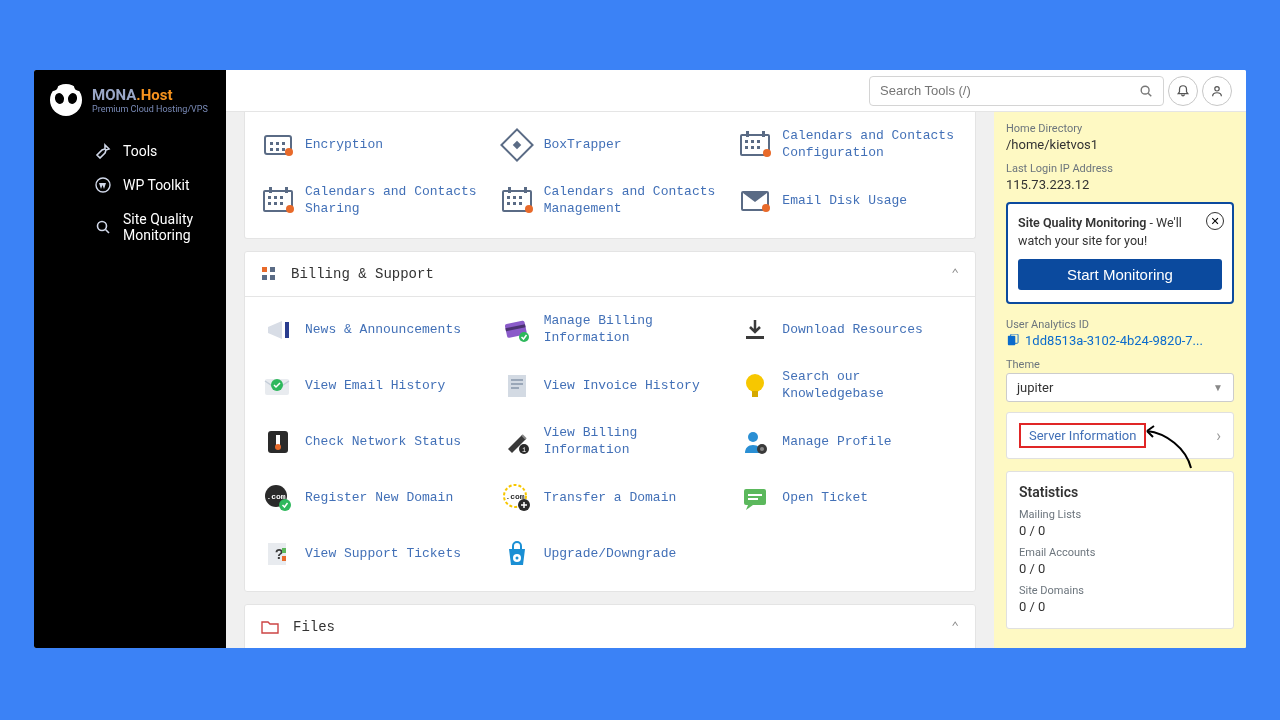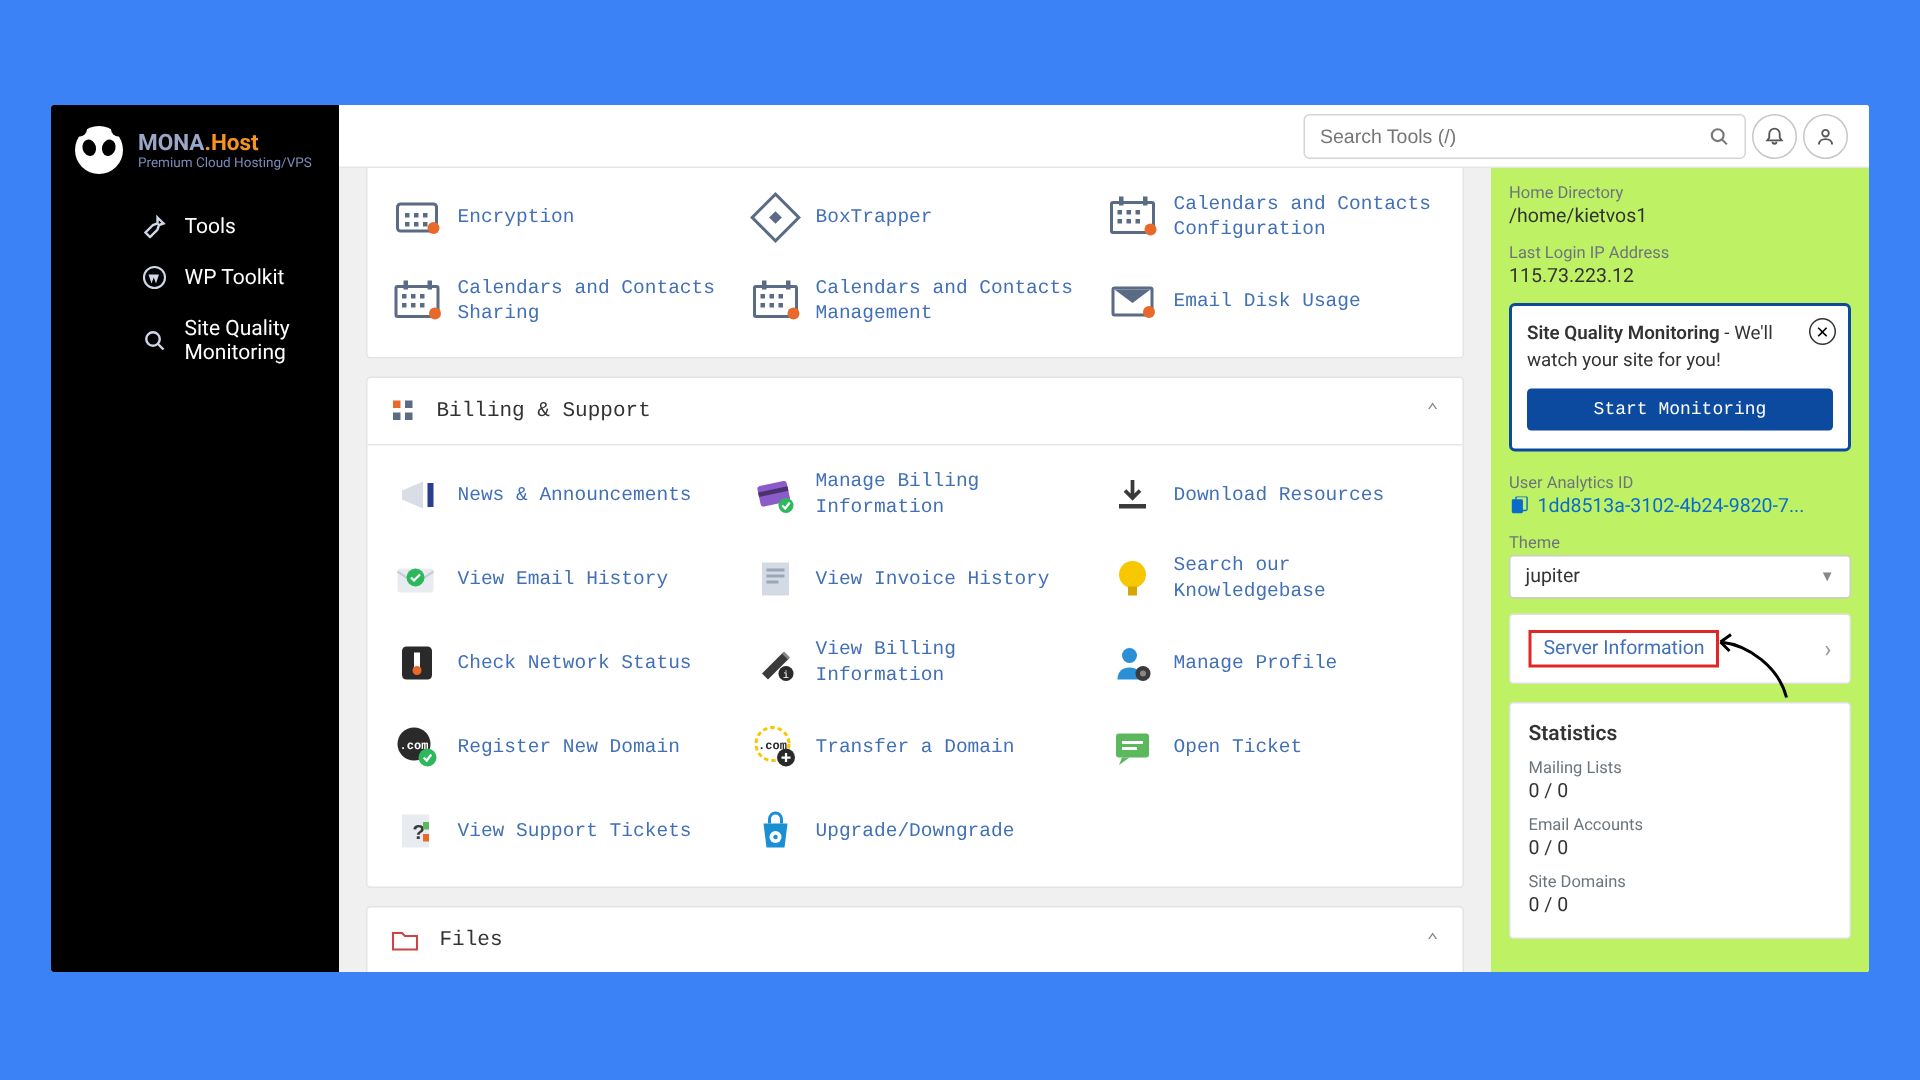--- a/index.html
+++ b/index.html
@@ -30,28 +30,28 @@
 .main{flex:1;overflow-y:auto;padding:0 18px 12px;}
 .panel{background:#fff;border:1px solid #e4e4e4;border-radius:3px;margin-top:12px;font-family:Liberation Mono, monospace;}
 .egrid{display:grid;grid-template-columns:repeat(3,1fr);gap:2px 6px;padding:6px 10px 10px;}
 .eitem{display:flex;align-items:center;gap:10px;padding:10px 6px;cursor:pointer;}
 .eicon{width:34px;height:34px;display:flex;align-items:center;justify-content:center;font-size:22px;flex-shrink:0;}
 .elabel{font-size:13px;color:#4270b7;line-height:1.3;}
 .sechead{display:flex;align-items:center;gap:14px;padding:14px 16px;border-bottom:1px solid #e5e5e5;}
 .secicon{font-size:16px;color:#666;}
 .sectitle{flex:1;font-size:14px;color:#333;}
 .chev{color:#888;cursor:pointer;font-size:13px;}
-.rail{width:252px;padding:8px 12px 12px;overflow-y:auto;background:#bef264;}
+.rail{width:252px;padding:8px 12px 12px;overflow-y:auto;background:#fef9c3;}
 .rlabel{font-size:11px;color:#6c757d;margin-top:2px;margin-bottom:2px;}
 .rval{font-size:13px;color:#333;margin-bottom:10px;word-break:break-all;}
 .sqm{background:#fff;border:2px solid #0b4a9e;border-radius:4px;padding:10px 10px 12px;margin-bottom:14px;position:relative;}
 .sqm-title{font-size:12.5px;color:#333;line-height:1.4;padding-right:24px;}
 .sqm-title b{font-weight:600;}
 .sqm-close{position:absolute;top:8px;right:8px;width:18px;height:18px;border:1.5px solid #333;border-radius:50%;display:flex;align-items:center;justify-content:center;font-size:11px;cursor:pointer;}
-.sqm-btn{margin-top:10px;width:100%;background:#0b4a9e;color:#fff;border:none;padding:7px;font-size:12px;border-radius:3px;cursor:pointer;font-family:Liberation Mono, monospace;}
+.sqm-btn{margin-top:10px;width:100%;background:#0b4a9e;color:#fff;border:none;padding:7px;font-size:15px;border-radius:3px;cursor:pointer;}
 .cp{display:flex;align-items:center;gap:6px;}
 .cpic{color:#0b6bcc;}
 .sel{width:100%;border:1px solid #ccc;border-radius:3px;padding:6px 10px;font-size:13px;color:#333;background:#fff;display:flex;justify-content:space-between;align-items:center;margin-bottom:10px;cursor:pointer;}
 .srvinfo{background:#fff;border:1px solid #e0e0e0;border-radius:3px;padding:10px 12px;display:flex;justify-content:space-between;align-items:center;cursor:pointer;margin-bottom:12px;position:relative;}
 .srvbox{border:2.5px solid #e02626;padding:3px 8px;color:#4270b7;font-size:13px;}
 .srvchev{color:#999;}
 .arrow{position:absolute;left:134px;top:10px;pointer-events:none;}
 .stats{background:#fff;border:1px solid #e0e0e0;border-radius:3px;padding:12px 12px 6px;}
 .sttitle{font-size:14px;font-weight:600;color:#333;margin-bottom:8px;}
 .strow{margin-bottom:8px;}

